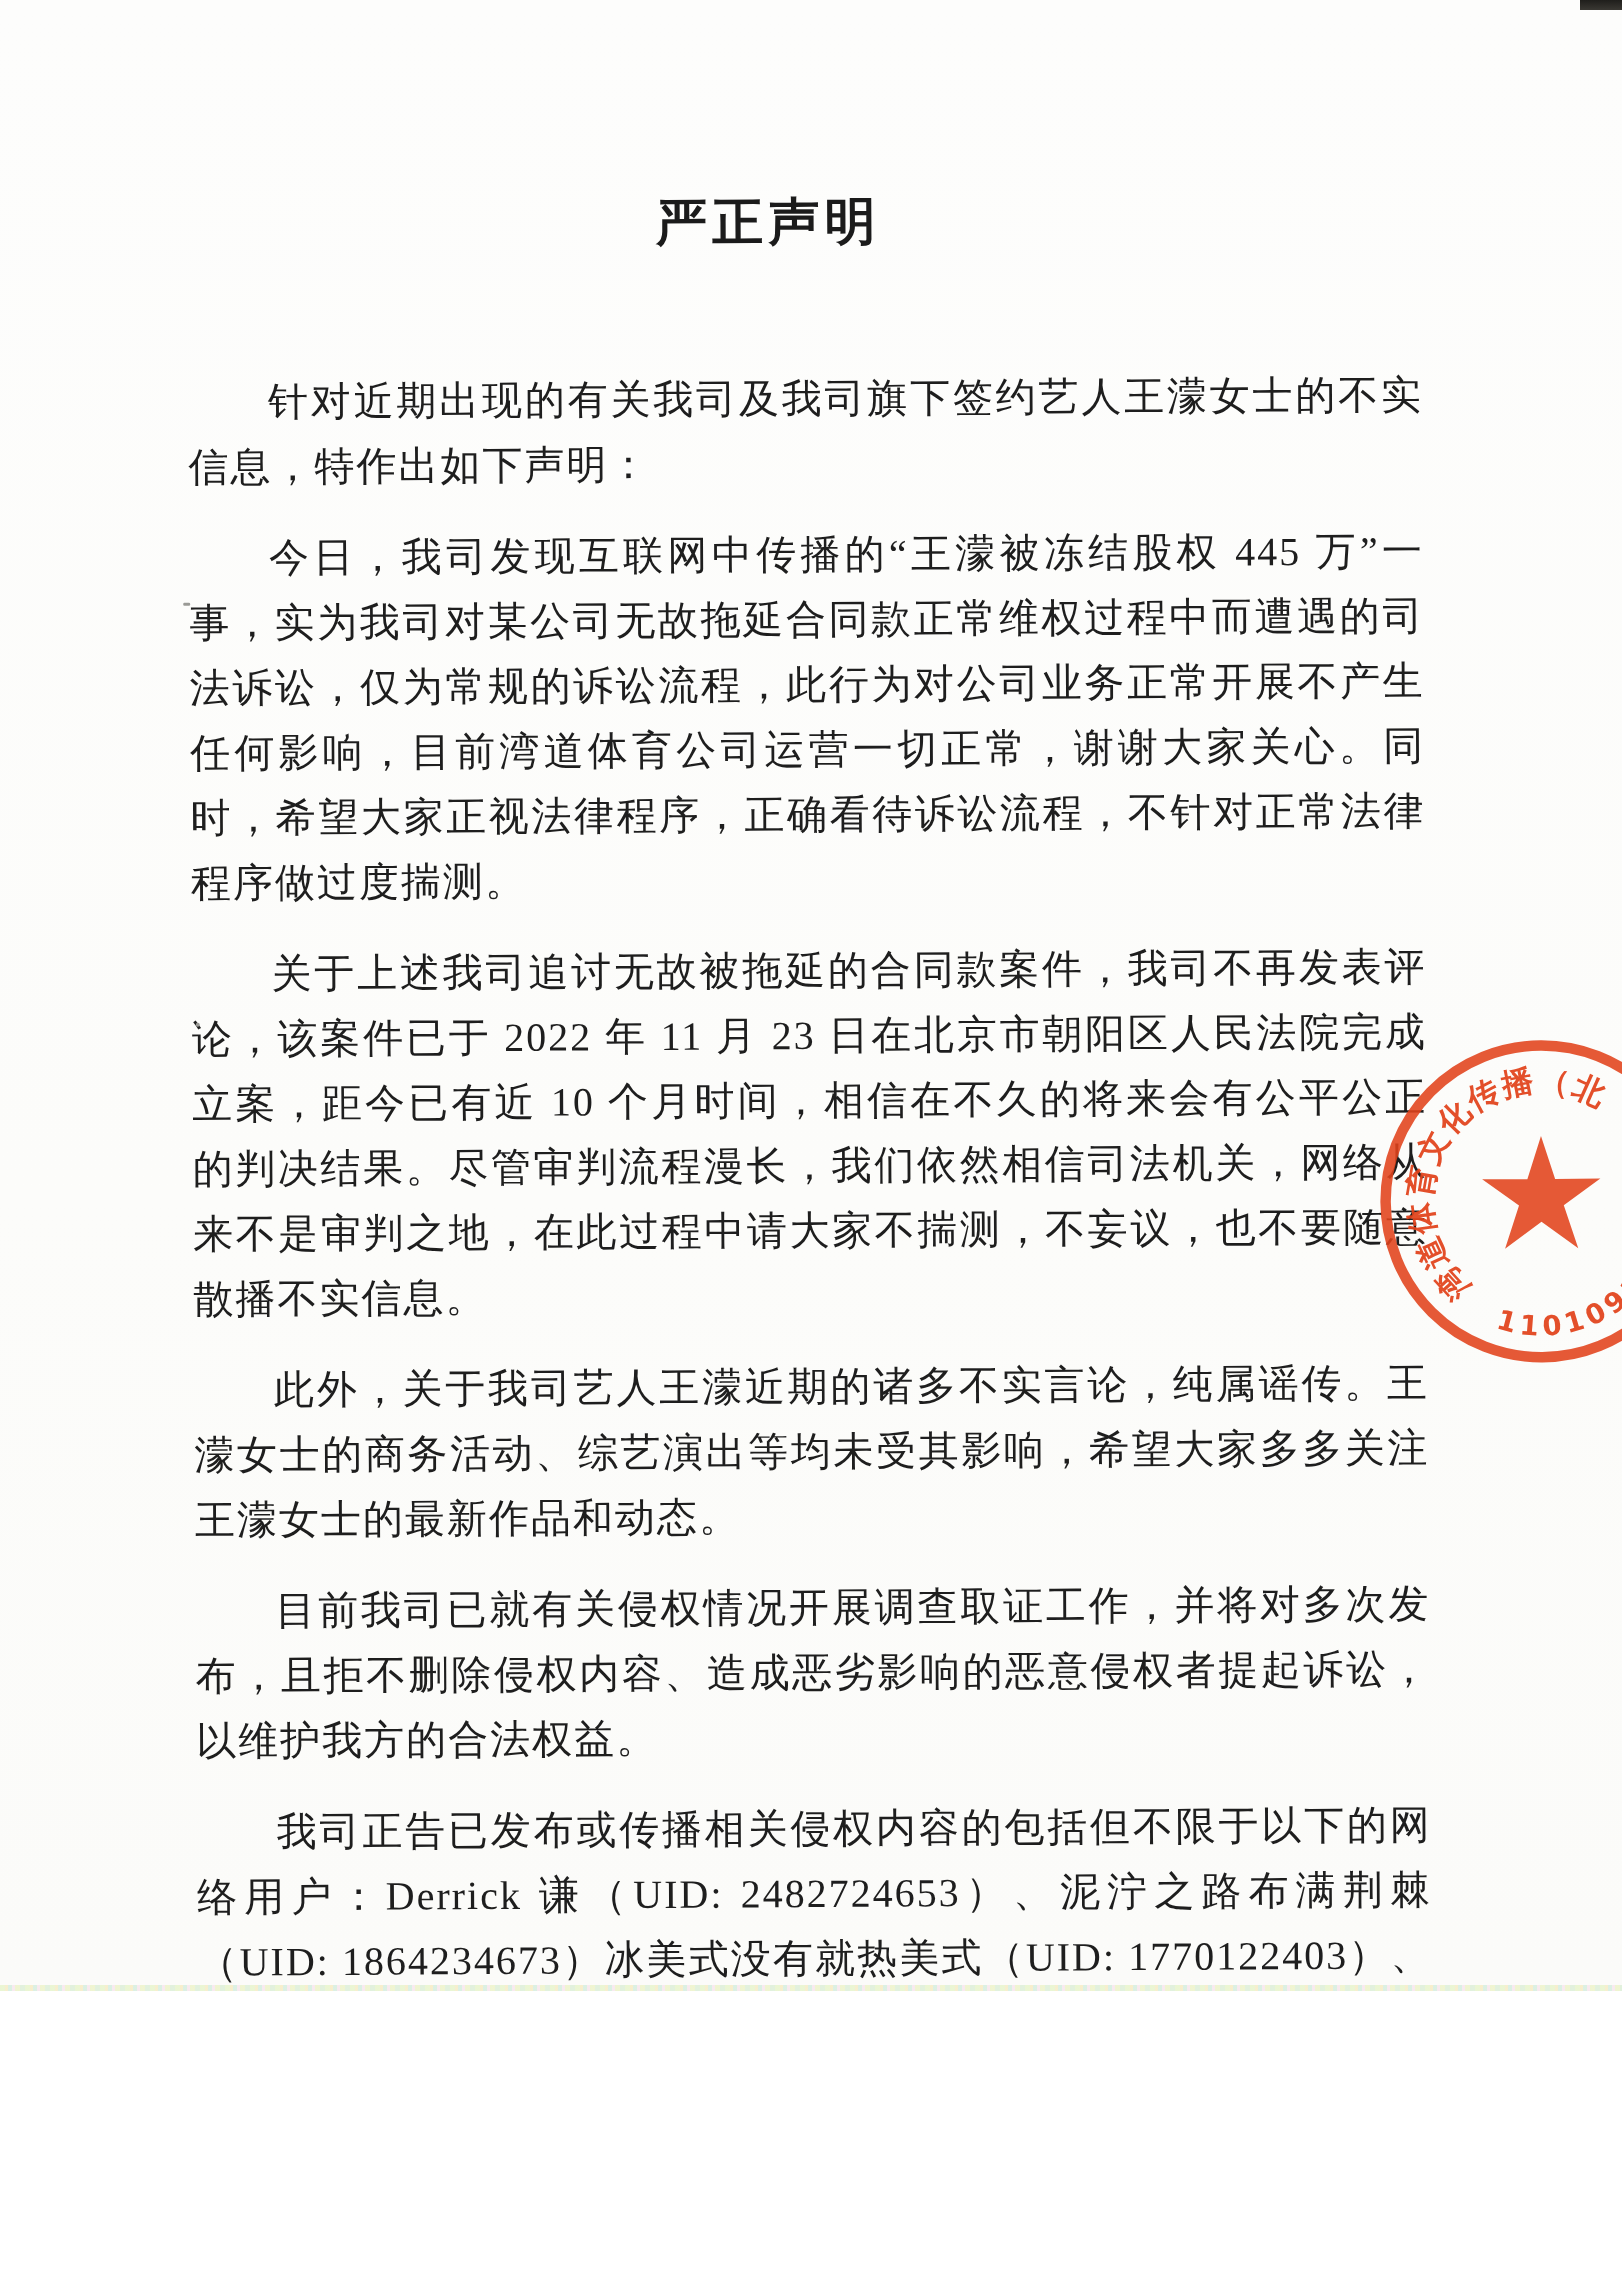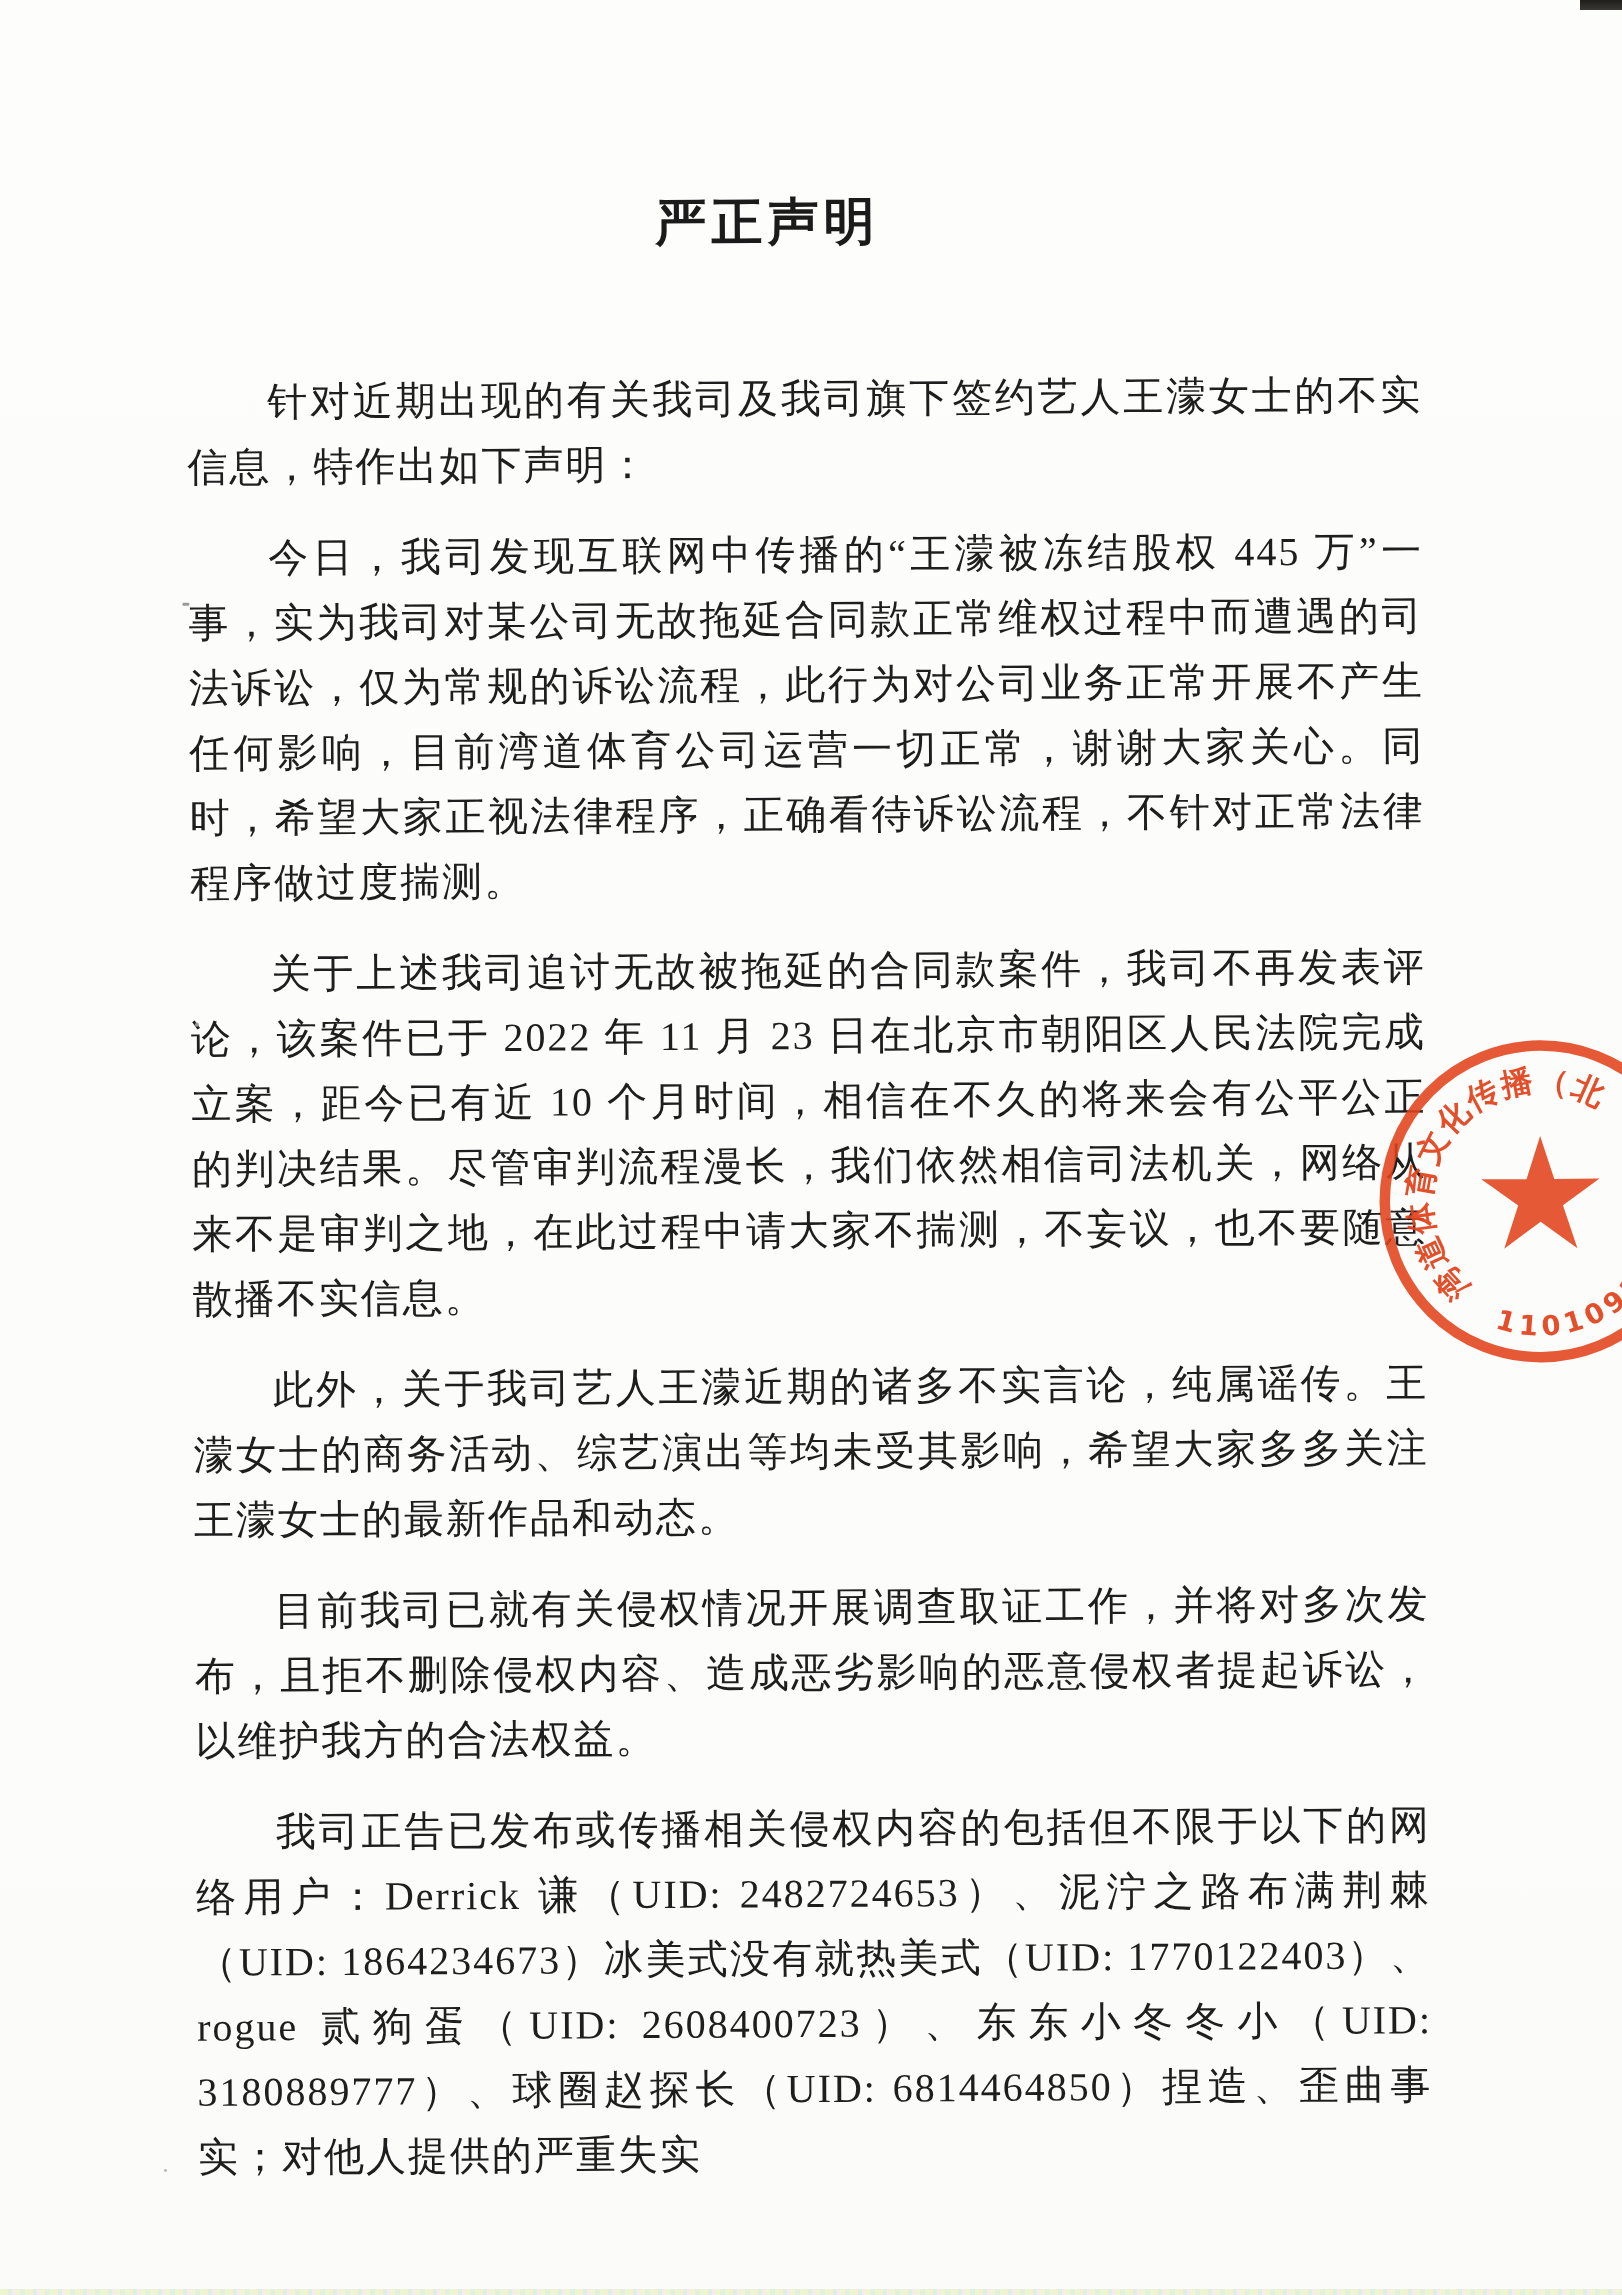--- a/index.html
+++ b/index.html
@@ -3,21 +3,21 @@
 <meta charset="utf-8">
 <style>
   html,body{margin:0;padding:0;}
   body{
     width:1623px;height:2295px;
     background:#ffffff;
     font-family:"Liberation Serif","DejaVu Serif",serif;
     overflow:hidden;
   }
   .sheet{
-    position:relative;width:1623px;height:2295px;
+    position:relative;width:1623px;height:1991px;
     background:linear-gradient(180deg,#fdfdfc 0%,#fcfcfa 60%,#fbfbf9 100%);
     overflow:hidden;
   }
   .tilt{
     position:absolute;inset:0;
     transform:rotate(-0.35deg);
     transform-origin:50% 45%;
   }
   .doc-title{
     position:absolute;left:191px;top:188px;width:1235px;

